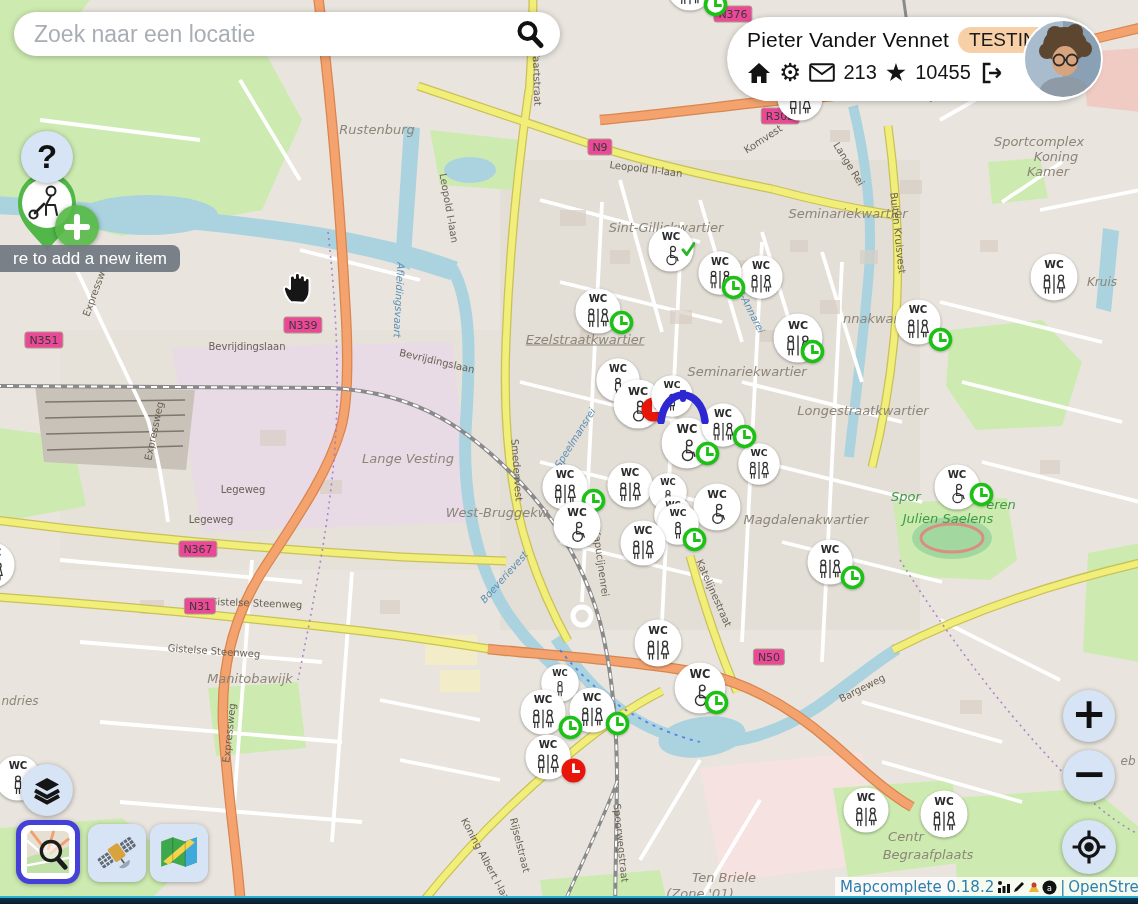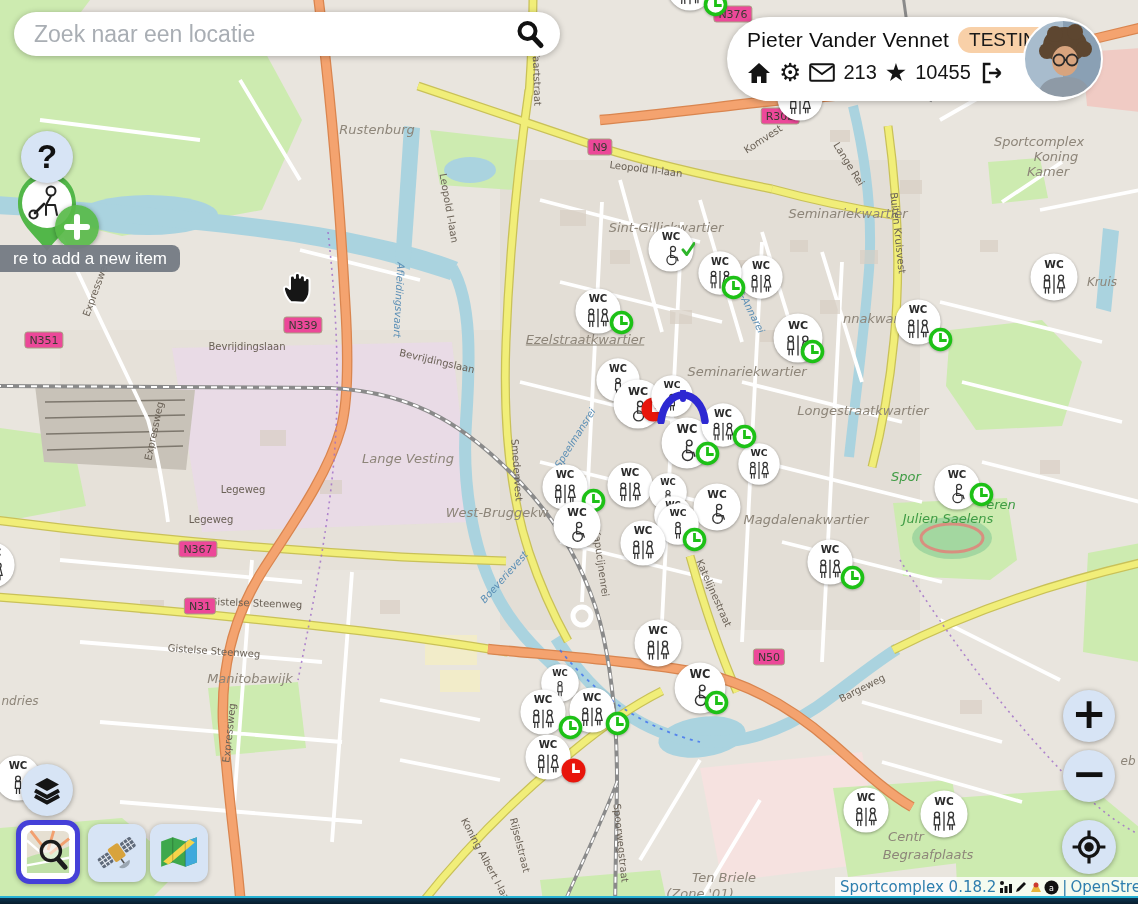--- a/index.html
+++ b/index.html
@@ -208,21 +208,21 @@
     <div class="mlabel sub" style="left: 882px; top: 318px; --r: 0deg;">nnakwartier</div>
     <div class="mlabel sub" style="left: 747px; top: 371px; --r: 0deg;">Seminariekwartier</div>
     <div class="mlabel sub" style="left: 863px; top: 410px; --r: 0deg;">Longestraatkwartier</div>
     <div class="mlabel sub" style="left: 806px; top: 519px; --r: 0deg;">Magdalenakwartier</div>
     <div class="mlabel sub" style="left: 408px; top: 458px; font-style: italic; --r: 0deg;">Lange Vesting</div>
     <div class="mlabel sub" style="left: 497px; top: 512px; --r: 0deg;">West-Bruggekw</div>
     <div class="mlabel sub" style="left: 250px; top: 678px; --r: 0deg;">Manitobawijk</div>
     <div class="mlabel sub2" style="left: 20px; top: 701px; --r: 0deg;">ndries</div>
     <div class="mlabel sub2" style="left: 1102px; top: 282px; --r: 0deg;">Kruis</div>
     <div class="mlabel sub2" style="left: 1128px; top: 761px; --r: 0deg;">eb</div>
-    <div class="mlabel green" style="left: 906px; top: 476px; --r: 0deg;">Spor</div>
+    <div class="mlabel green" style="left: 906px; top: 496px; --r: 0deg;">Spor</div>
     <div class="mlabel green" style="left: 1001px; top: 504px; --r: 0deg;">eren</div>
     <div class="mlabel green" style="left: 948px; top: 518px; --r: 0deg;">Julien Saelens</div>
     <div class="mlabel sub" style="left: 906px; top: 836px; --r: 0deg;">Centr</div>
     <div class="mlabel sub" style="left: 928px; top: 854px; --r: 0deg;">Begraafplaats</div>
     <div class="mlabel sub" style="left: 724px; top: 877px; --r: 0deg;">Ten Briele</div>
     <div class="mlabel sub" style="left: 700px; top: 893px; --r: 0deg;">(Zone '01)</div>
     <div class="mlabel street" style="left: 537px; top: 78px; --r: 88deg;">Vaartstraat</div>
     <div class="mlabel street" style="left: 763px; top: 139px; --r: -33deg;">Komvest</div>
     <div class="mlabel street" style="left: 449px; top: 208px; --r: 80deg;">Leopold I-laan</div>
     <div class="mlabel street" style="left: 646px; top: 169px; --r: 7deg;">Leopold II-laan</div>
@@ -1005,21 +1005,21 @@
   <svg width="36" height="36" viewBox="0 0 34 34">
     <g stroke="#141414" stroke-width="3" fill="none">
         <circle cx="17" cy="17" r="9"></circle>
         <path d="M17,1.5 V8 M17,26 V32.5 M1.5,17 H8 M26,17 H32.5"></path>
       </g>
     <circle cx="17" cy="17" r="4.5" fill="#141414"></circle>
   </svg>
 </div>
 
 <div id="attribution">
-  <span class="blue">Sportcomplex 0.18.2</span>
+  <span class="blue">Mapcomplete 0.18.2</span>
   <span class="icg">
     <svg width="14" height="14" viewBox="0 0 14 14">
         <circle cx="3" cy="3" r="2" fill="#111"></circle>
         <path d="M1,13 V8 H4 V13 M5.5,13 V6 H8.5 V13 M10,13 V4 H13 V13" fill="#111"></path>
       </svg>
     <svg width="14" height="14" viewBox="0 0 14 14">
         <path d="M2,12 L3,9 L10,2 L12,4 L5,11 Z" fill="#111"></path>
       </svg>
     <svg width="14" height="14" viewBox="0 0 14 14">
         <path d="M2,12 L7,2 L12,12 Z" fill="#e9b63c"></path>

